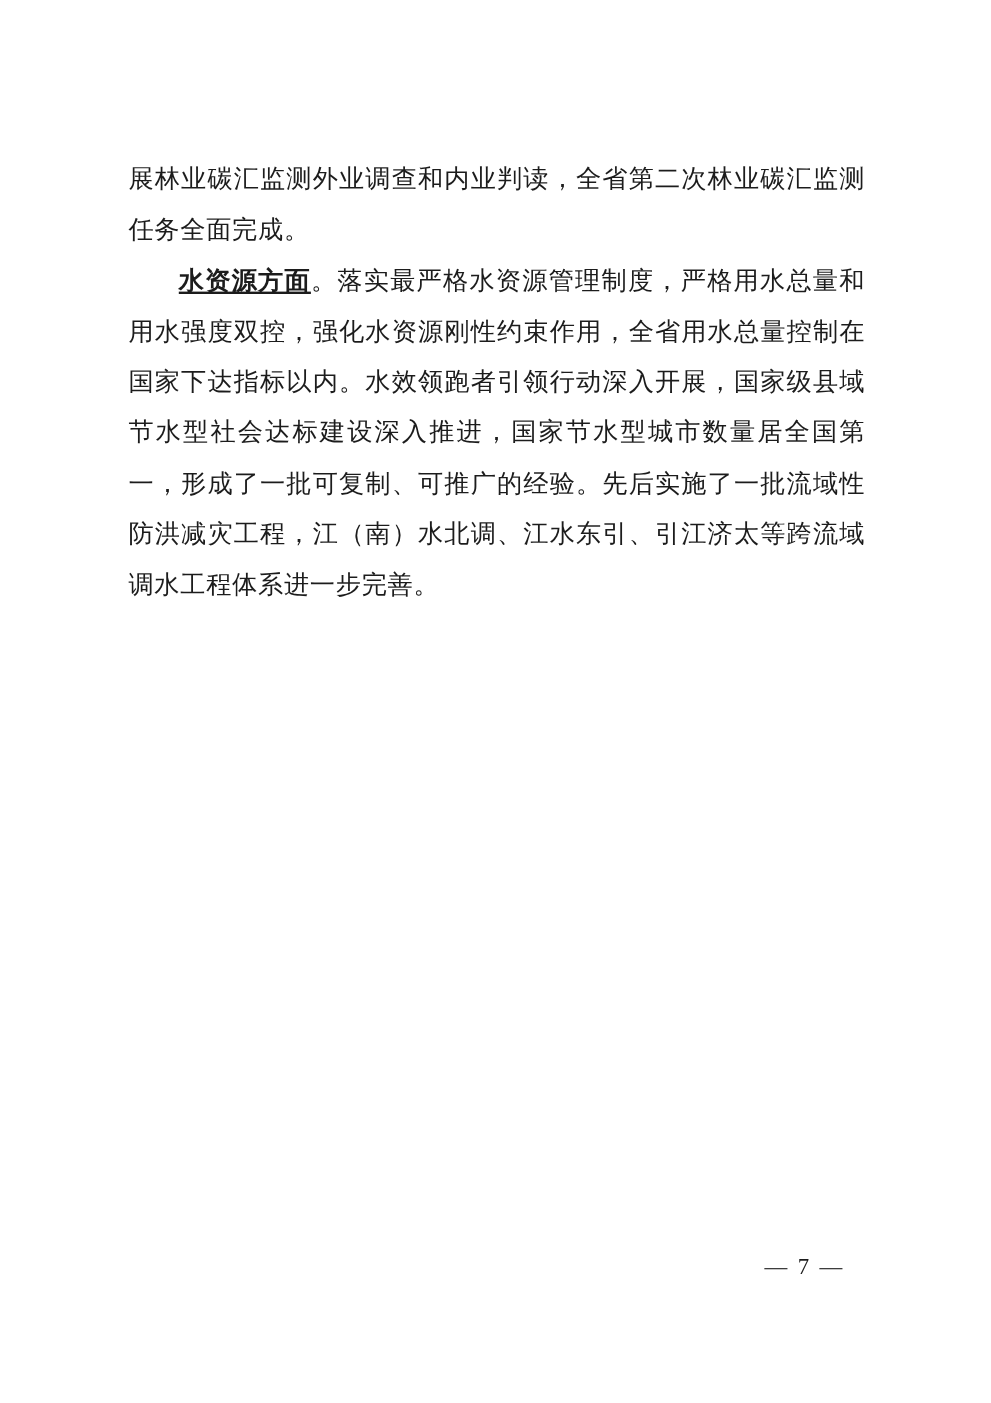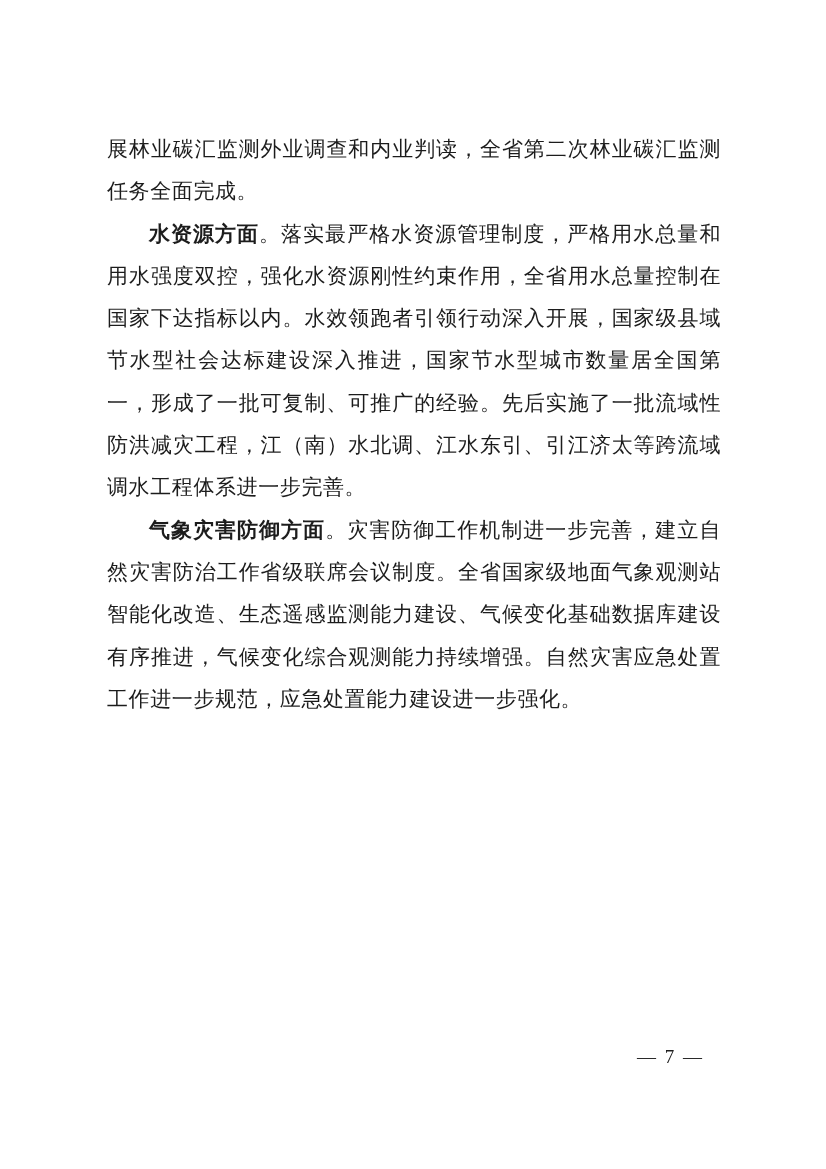--- a/index.html
+++ b/index.html
@@ -23,21 +23,21 @@
     width: 614px;
     color: #1c1c1c;
     font-size: 21px;
     line-height: 42.3px;
     text-align: justify;
     text-justify: inter-ideograph;
     letter-spacing: 0.6px;
   }
   .para { text-indent: 2em; }
   .para.no-indent { text-indent: 0; }
-  .lead { font-weight: bold; }
+  .lead { font-weight: bold; text-decoration: underline; }
   .page-number {
     position: absolute;
     top: 1046px;
     right: 118px;
     color: #1c1c1c;
     font-size: 19px;
     letter-spacing: 2px;
     white-space: nowrap;
   }
 </style>
@@ -45,18 +45,17 @@
 <body>
 
 <div class="page">
   <div class="content">
 
     <p class="para no-indent"><span class="lead"></span><span>展林业碳汇监测外业调查和内业判读，全省第二次林业碳汇监测任务全面完成。</span></p>
 
     <p class="para"><span class="lead">水资源方面</span><span>。落实最严格水资源管理制度，严格用水总量和用水强度双控，强化水资源刚性约束作用，全省用水总量控制在国家下达指标以内。水效领跑者引领行动深入开展，国家级县域节水型社会达标建设深入推进，国家节水型城市数量居全国第一，形成了一批可复制、可推广的经验。先后实施了一批流域性防洪减灾工程，江（南）水北调、江水东引、引江济太等跨流域调水工程体系进一步完善。</span></p>
 
 
-    <p class="para"><span class="lead">气象灾害防御方面</span><span>。灾害防御工作机制进一步完善，建立自然灾害防治工作省级联席会议制度。全省国家级地面气象观测站智能化改造、生态遥感监测能力建设、气候变化基础数据库建设有序推进，气候变化综合观测能力持续增强。自然灾害应急处置工作进一步规范，应急处置能力建设进一步强化。</span></p>
 
   </div>
 
   <div class="page-number">— 7 —</div>
 </div>
 
 </body></html>

